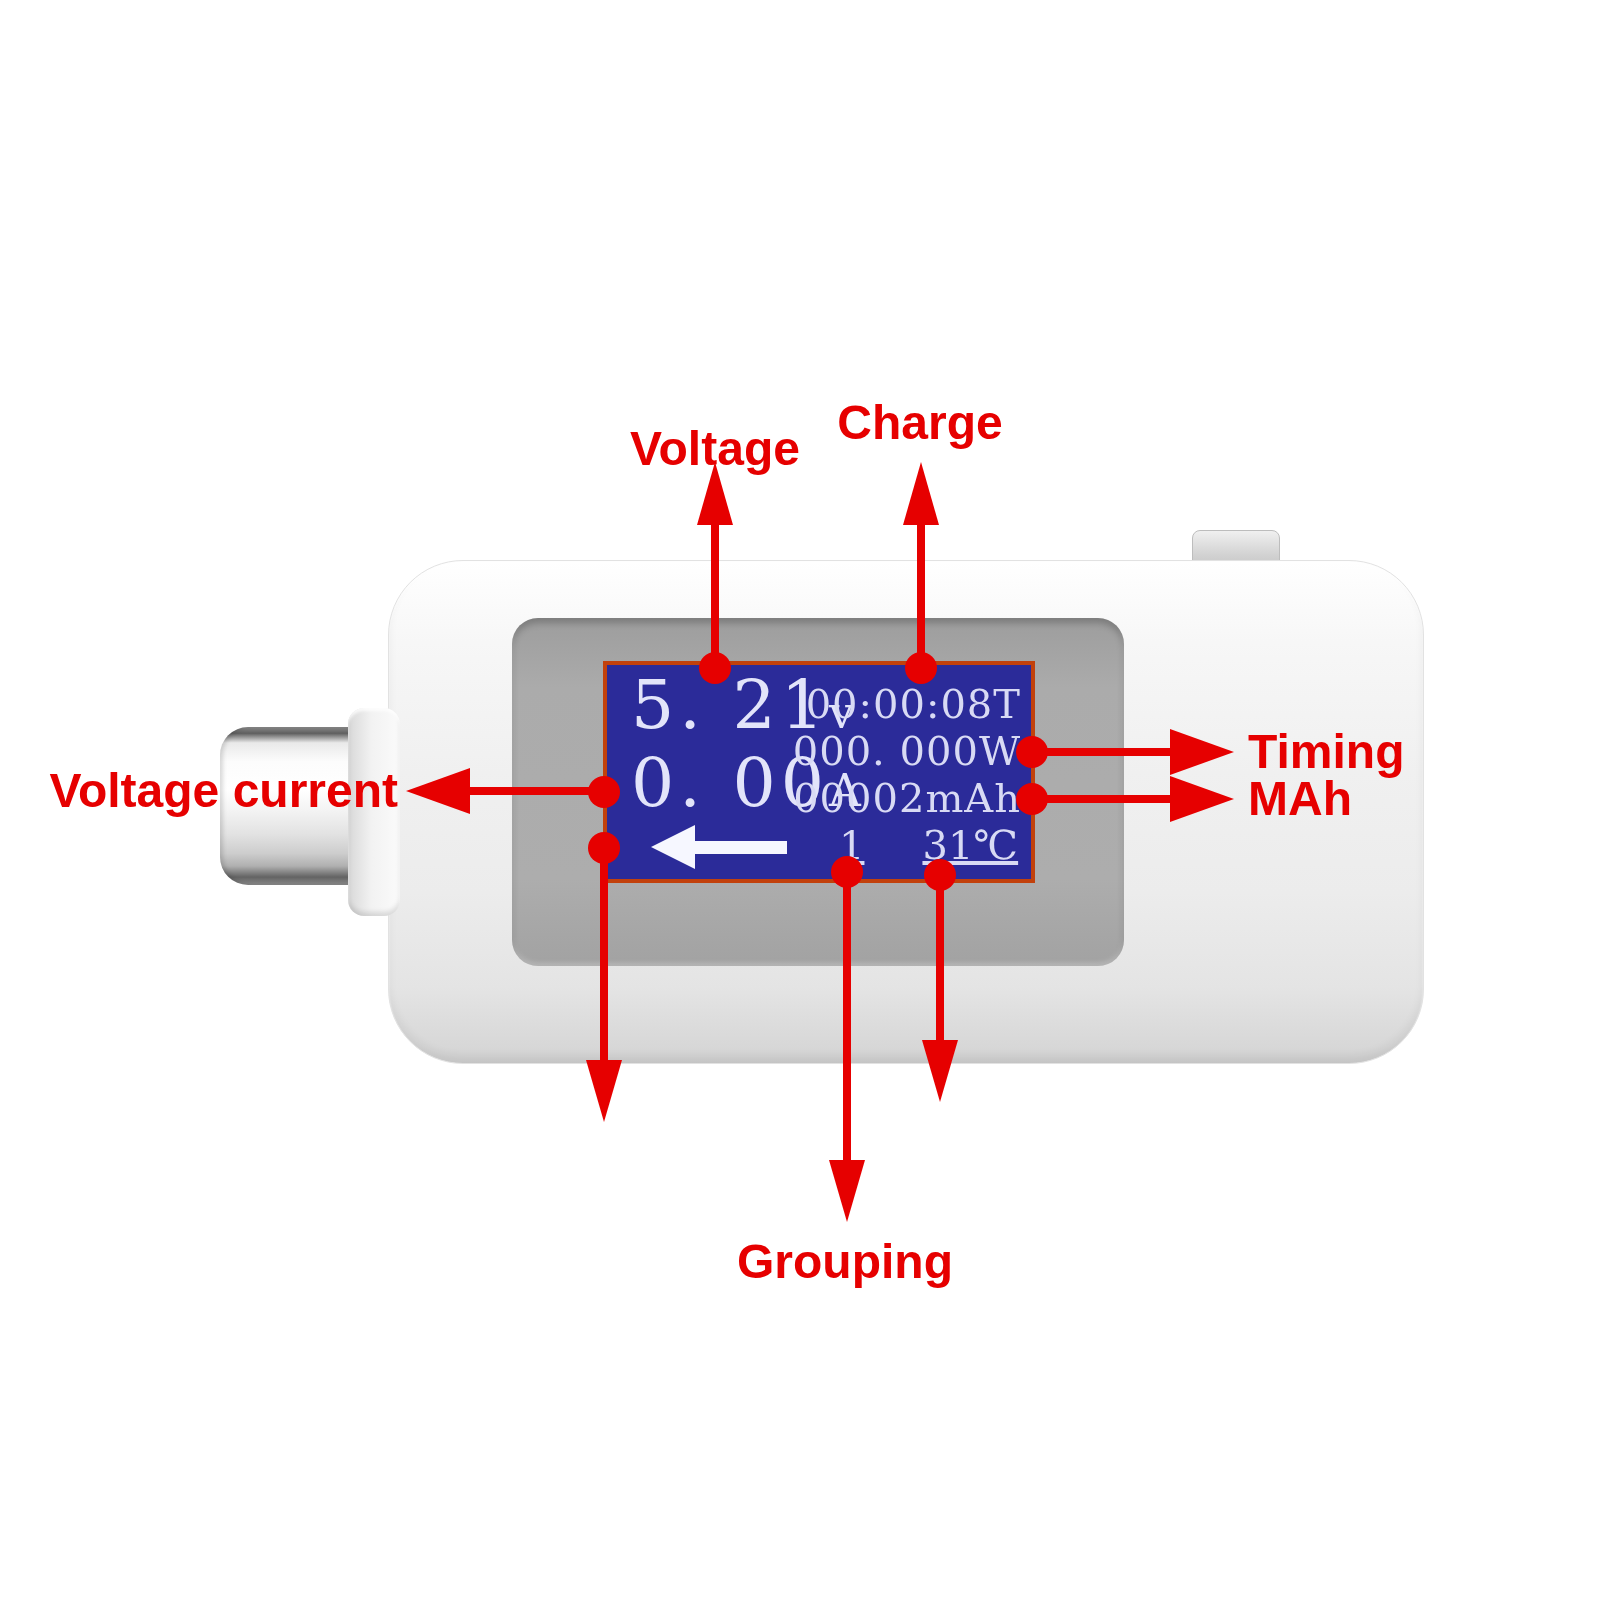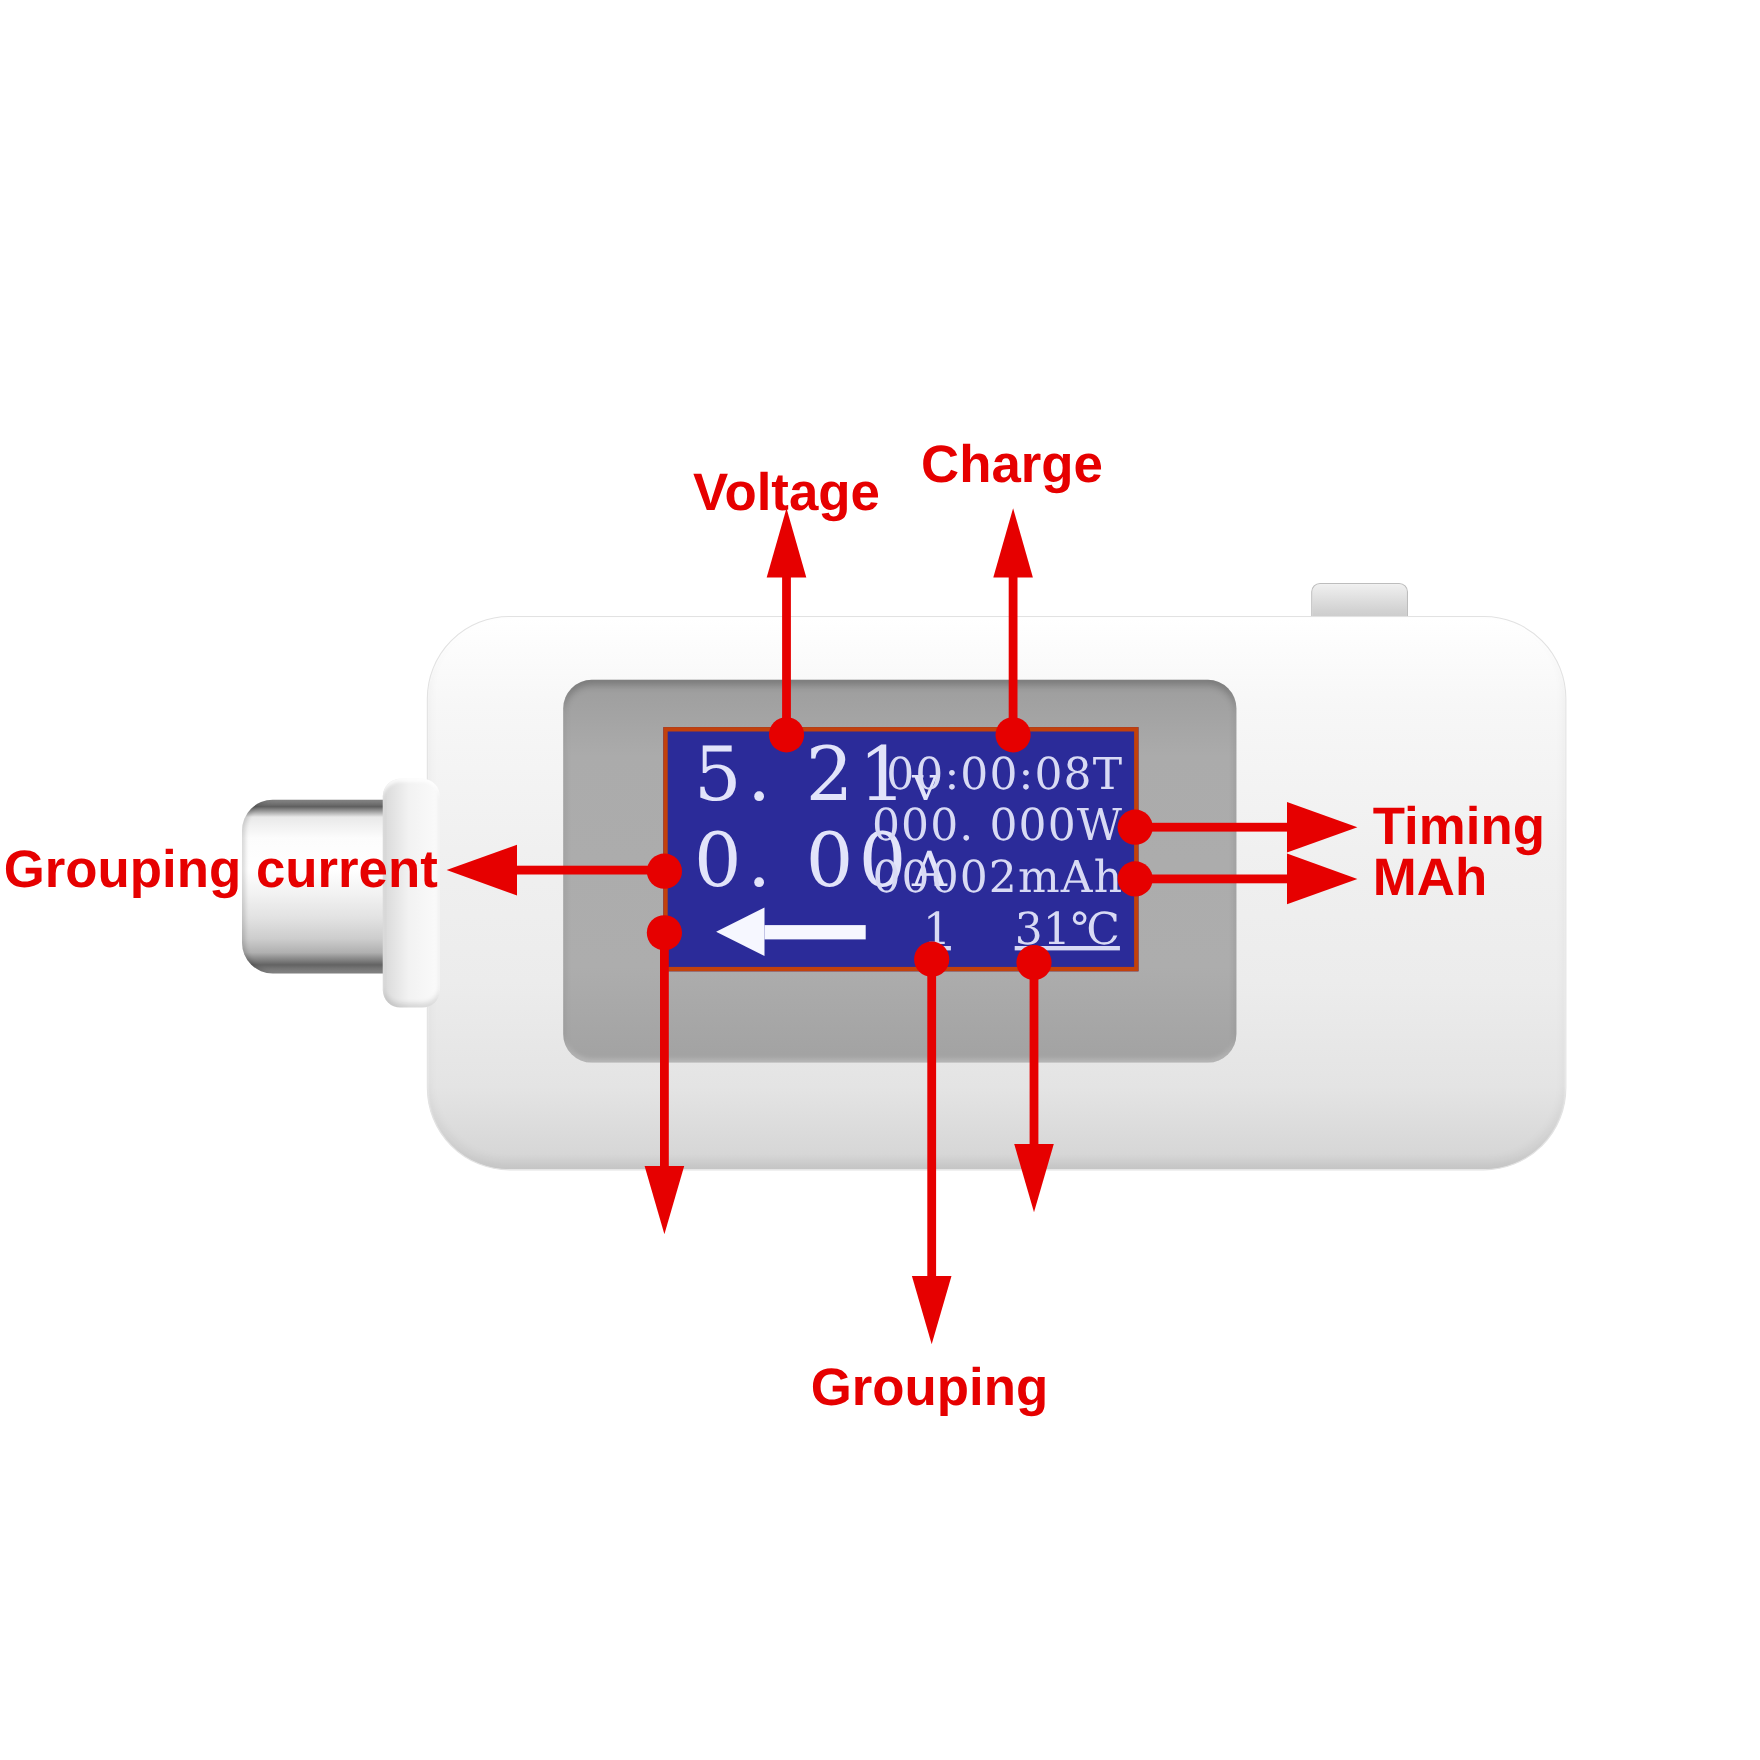--- a/index.html
+++ b/index.html
@@ -104,21 +104,21 @@
   <div class="dot" style="left:1016px;top:736px;"></div>
   <div class="hline" style="left:1032px;top:748px;width:140px;"></div>
   <div class="ah ah-right" style="left:1170px;top:729px;"></div>
   <div class="lbl" style="left:1248px;top:728px;">Timing</div>
 
   <div class="dot" style="left:1016px;top:783px;"></div>
   <div class="hline" style="left:1032px;top:795px;width:140px;"></div>
   <div class="ah ah-right" style="left:1170px;top:776px;"></div>
   <div class="lbl" style="left:1248px;top:775px;text-align:center;">MAh</div>
 
-  <div class="lbl" style="right:1202px;top:767px;">Grouping current</div>
+  <div class="lbl" style="right:1202px;top:767px;">Voltage current</div>
   <div class="ah ah-left" style="left:406px;top:768px;"></div>
   <div class="hline" style="left:470px;top:787px;width:134px;"></div>
   <div class="dot" style="left:588px;top:776px;"></div>
 
   <div class="dot" style="left:588px;top:832px;"></div>
   <div class="vline" style="left:600px;top:848px;height:214px;"></div>
   <div class="ah ah-down" style="left:586px;top:1060px;"></div>
 
   <div class="dot" style="left:831px;top:856px;"></div>
   <div class="vline" style="left:843px;top:872px;height:290px;"></div>

